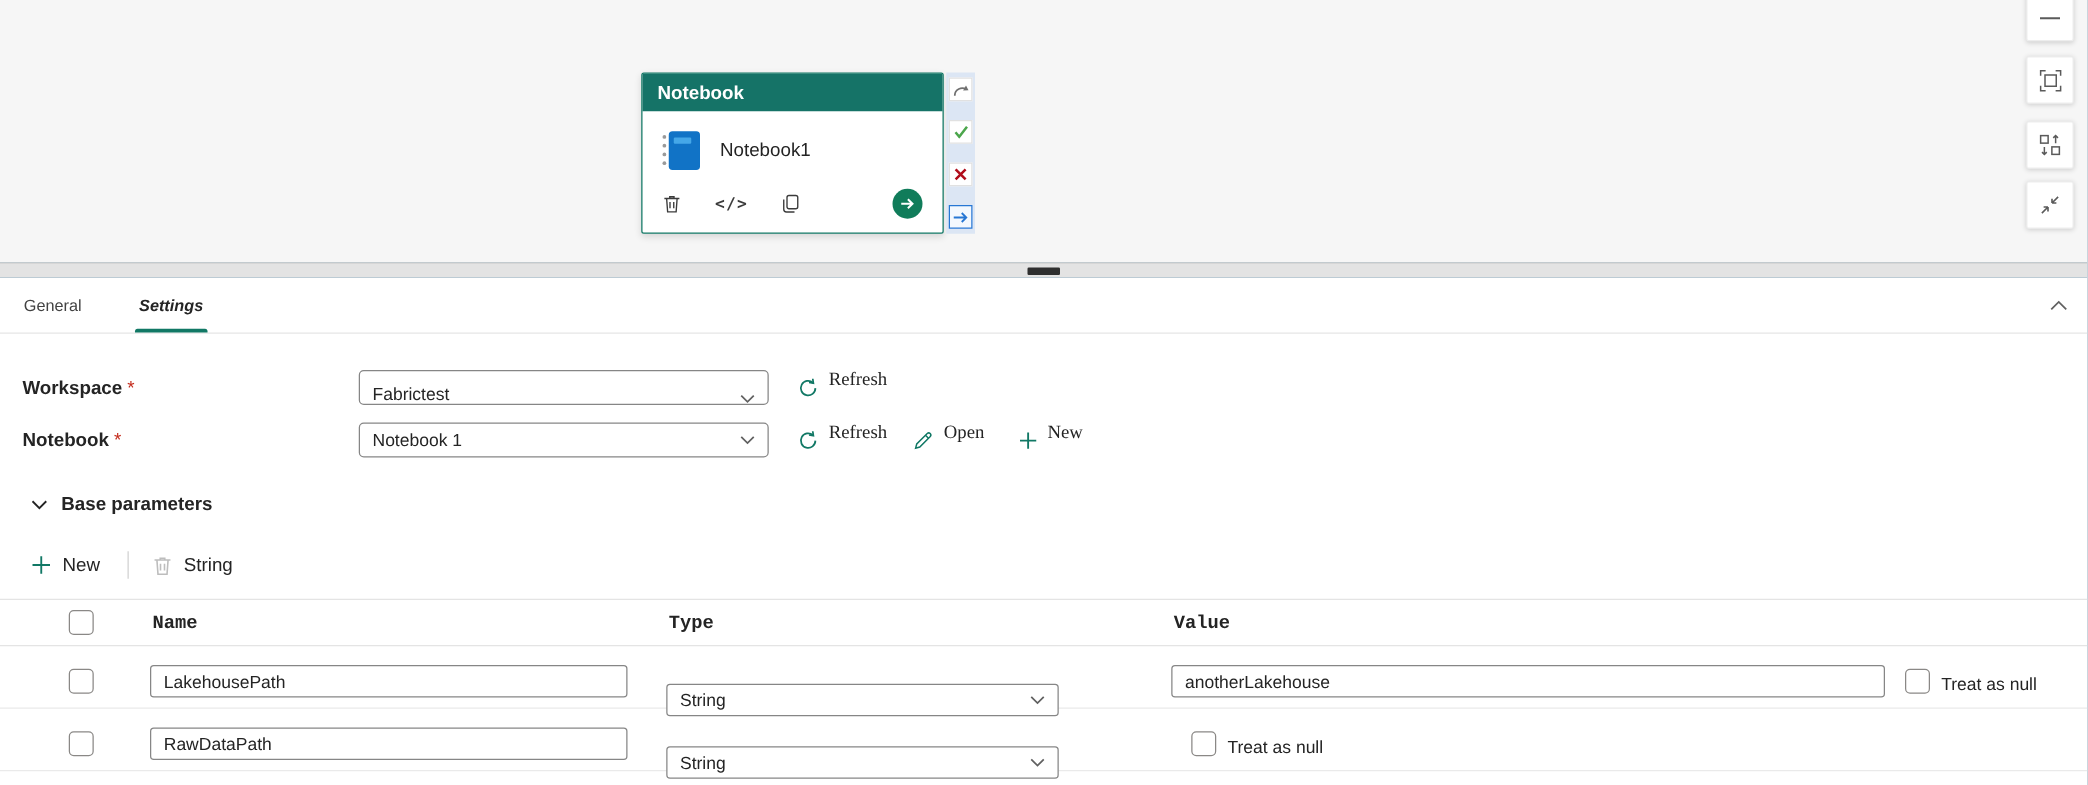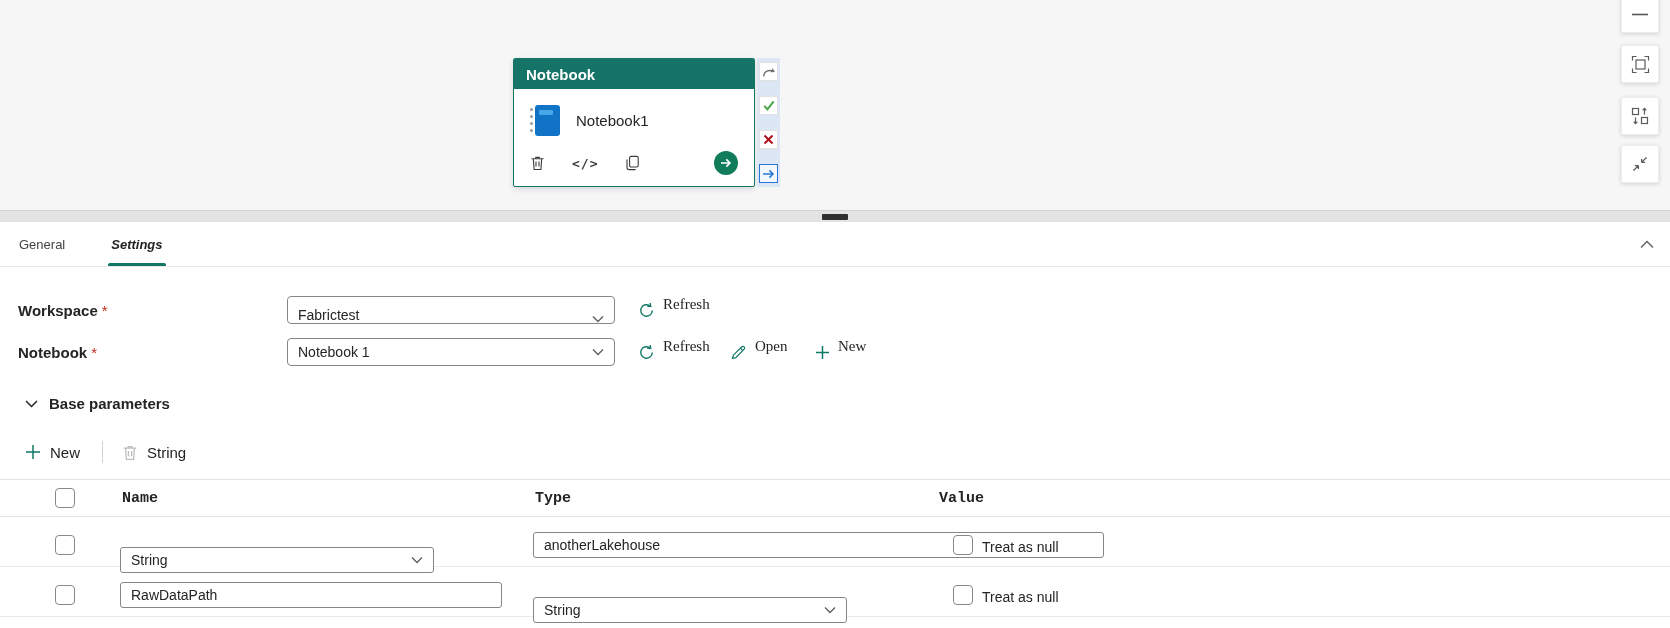--- a/index.html
+++ b/index.html
@@ -306,20 +306,21 @@
       <div class="tgrid thead">
         <span class="cb"></span>
         <span class="th">Name</span>
         <span class="th">Type</span>
         <span class="th">Value</span>
         <span></span>
       </div>
 
       <div class="tgrid trow">
         <span class="cb"></span>
+        <span class="cell-input w-name">LakehousePath</span>
         <span class="cell-input cell-dd w-type">
           <span>String</span>
           <span class="ic">
             <svg width="12" height="8" viewBox="0 0 12 8" fill="none" stroke="#616161" stroke-width="1.4">
                 <path d="M1 1.5l5 5 5-5"></path>
               </svg>
           </span>
         </span>
         <span class="cell-input w-value">anotherLakehouse</span>
         <span class="treat">

